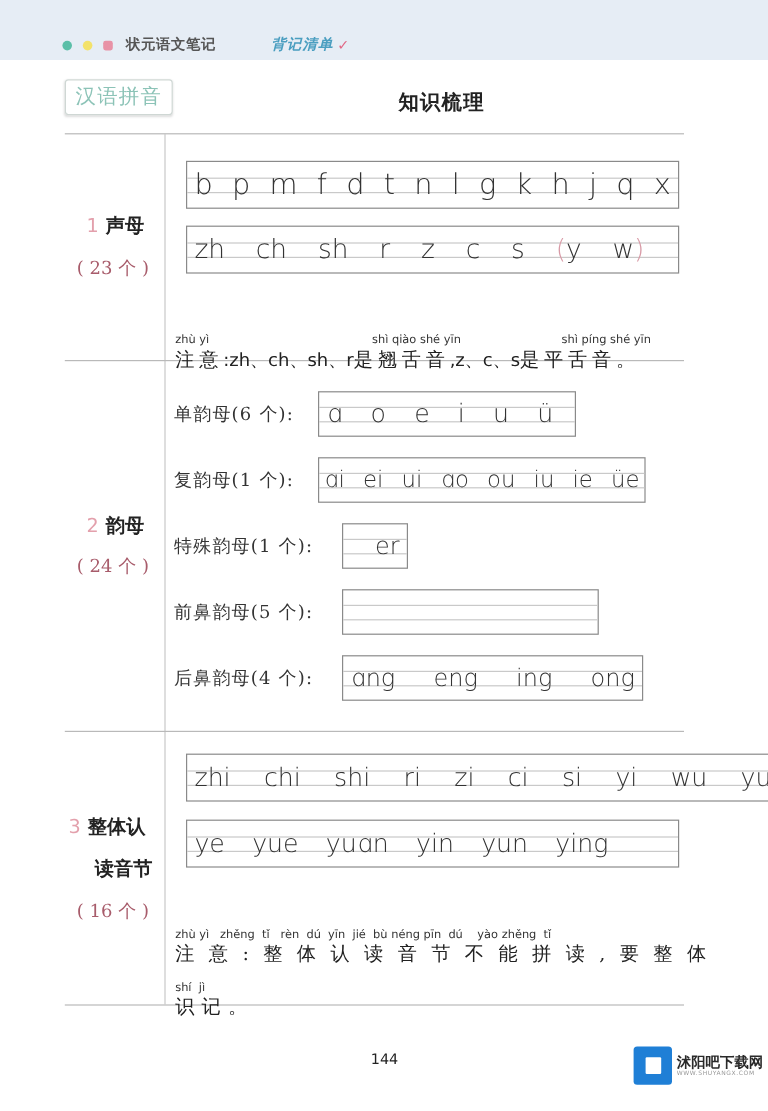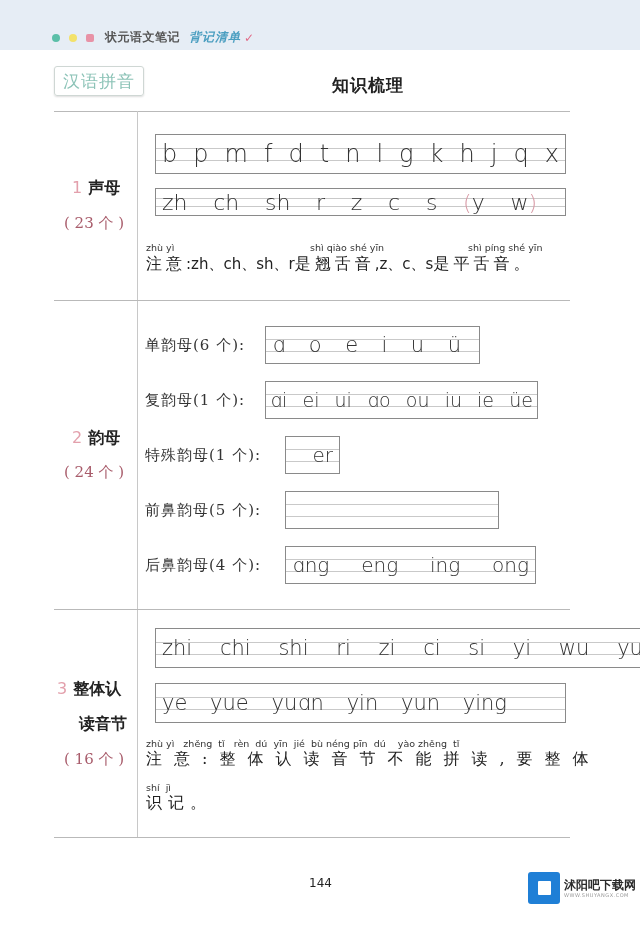--- a/index.html
+++ b/index.html
@@ -1,38 +1,38 @@
 <!DOCTYPE html>
 <html><head>
 <meta charset="utf-8">
 <style>
   html,body{margin:0;padding:0;}
   body{width:640px;height:926px;background:#ffffff;position:relative;overflow:hidden;font-family:"DejaVu Sans",sans-serif;color:#222;}
   .topband{position:absolute;left:0;top:0;width:640px;height:50px;background:#e6edf5;}
   .brand{position:absolute;left:52px;top:29px;display:flex;align-items:center;gap:9px;font-size:12px;}
   .dot{width:8px;height:8px;border-radius:50%;display:inline-block;}
   .brand-name{color:#555;font-weight:bold;letter-spacing:0.5px;margin-left:2px;}
-  .brand-sub{color:#4a9ec0;font-style:italic;font-weight:bold;letter-spacing:1px;}
+  .brand-sub{color:#4a9ec0;font-style:italic;font-weight:bold;letter-spacing:1px;margin-left:37px;}
   .check{color:#e16a87;font-weight:bold;margin-left:-6px;}
   .cat-tag{position:absolute;left:54px;top:66px;width:88px;height:28px;border:1px solid #cfd7d4;border-radius:3px;box-shadow:0 1px 2px #ddd;color:#8cc3b7;font-family:"DejaVu Serif",serif;font-size:17px;text-align:center;line-height:28px;letter-spacing:1px;}
   .page-title{position:absolute;left:0;width:640px;top:74px;text-align:center;font-size:17px;font-weight:bold;letter-spacing:1px;padding-left:48px;}
   .hline{position:absolute;left:54px;width:516px;height:1px;background:#b9b9b9;}
   .vline{position:absolute;left:137px;width:1px;background:#c8c8c8;}
   .sec-label{position:absolute;font-size:16px;font-weight:bold;}
   .num{color:#e3a0ac;font-weight:normal;margin-right:6px;}
   .count{position:absolute;color:#a85c6b;font-family:"DejaVu Serif",serif;font-size:15px;}
   .pbox{position:absolute;border:1.5px solid #8a8a8a;background:
     linear-gradient(#fff,#fff);box-sizing:border-box;}
   .pbox .l1,.pbox .l2{position:absolute;left:0;right:0;height:1px;background:#c9c9c9;}
   .pbox .l1{top:33%;} .pbox .l2{top:67%;}
   .pbox .txt{position:absolute;left:6px;right:6px;top:0;bottom:0;display:flex;justify-content:space-between;align-items:center;font-family:"DejaVu Sans",sans-serif;color:#333;font-weight:300;}
   .paren{color:#d89aa6;}
   .row-label{position:absolute;font-family:"DejaVu Serif",serif;font-size:15px;color:#333;letter-spacing:1px;}
   .note{position:absolute;font-family:"DejaVu Serif",serif;}
-  .pinyin{font-family:"DejaVu Sans",sans-serif;font-size:9.5px;color:#333;white-space:nowrap;}
+  .pinyin{font-family:"DejaVu Sans",sans-serif;font-size:9.5px;color:#333;white-space:nowrap;margin-top:36px;}
   .note-text{font-size:16px;color:#222;letter-spacing:4px;white-space:nowrap;}
   .note-text .lat{font-family:"DejaVu Sans",sans-serif;letter-spacing:0;font-size:15px;}
   .pagenum{position:absolute;left:309px;top:876px;font-size:12px;color:#222;text-align:right;}
   .wm{position:absolute;left:528px;top:872px;display:flex;align-items:center;gap:4px;}
   .wm-icon{width:32px;height:32px;background:#1f7fd6;border-radius:3px;display:flex;align-items:center;justify-content:center;}
   .wm-cube{width:13px;height:14px;background:#fff;border-radius:1px;}
   .wm-name{font-size:12px;font-weight:bold;color:#2a2a2a;line-height:13px;}
   .wm-url{font-size:5px;color:#999;letter-spacing:0.5px;}
 </style>
 </head>
@@ -75,21 +75,21 @@
       <span>n</span>
       <span>l</span>
       <span>g</span>
       <span>k</span>
       <span>h</span>
       <span>j</span>
       <span>q</span>
       <span>x</span>
     </div>
 </div>
-<div class="pbox" style="left:155px;top:188px;width:411px;height:28px">
+<div class="pbox" style="left:155px;top:188px;width:411px;height:40px">
   <div class="l1"></div>
     <div class="l2"></div>
   <div class="txt" style="font-size:22px;right:28px" id="ini-r2">
       <span>zh</span>
       <span>ch</span>
       <span>sh</span>
       <span>r</span>
       <span>z</span>
       <span>c</span>
       <span>s</span>

